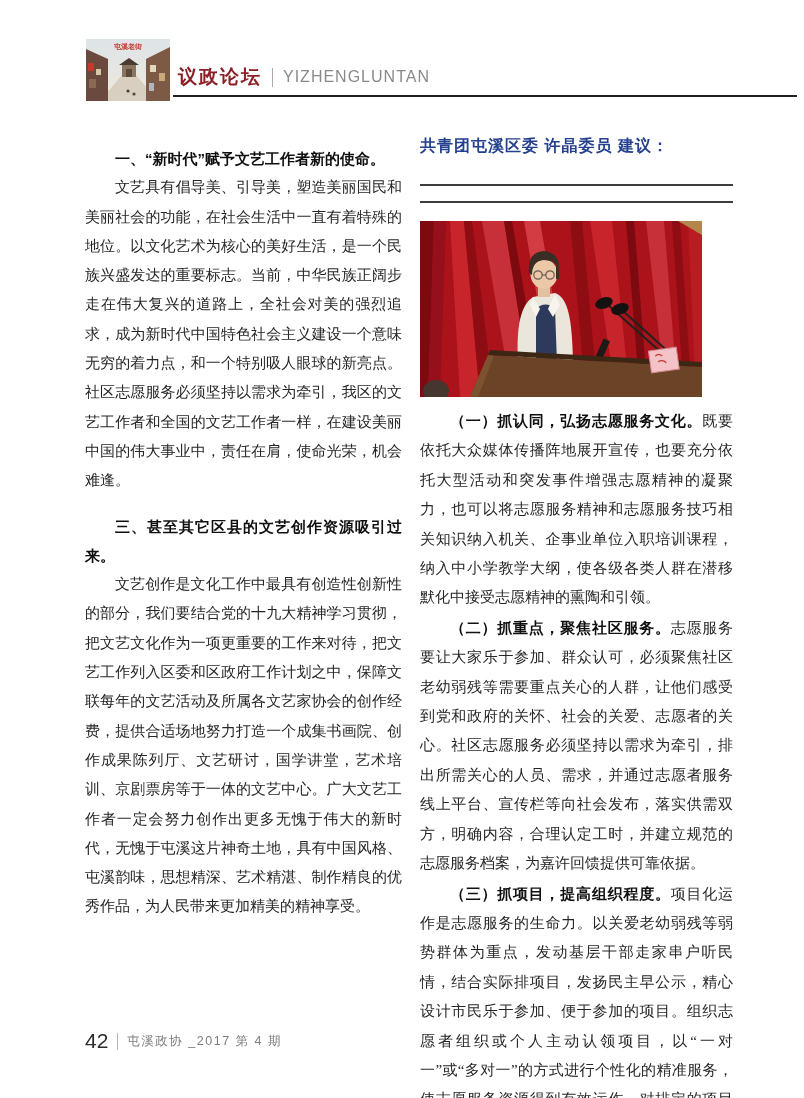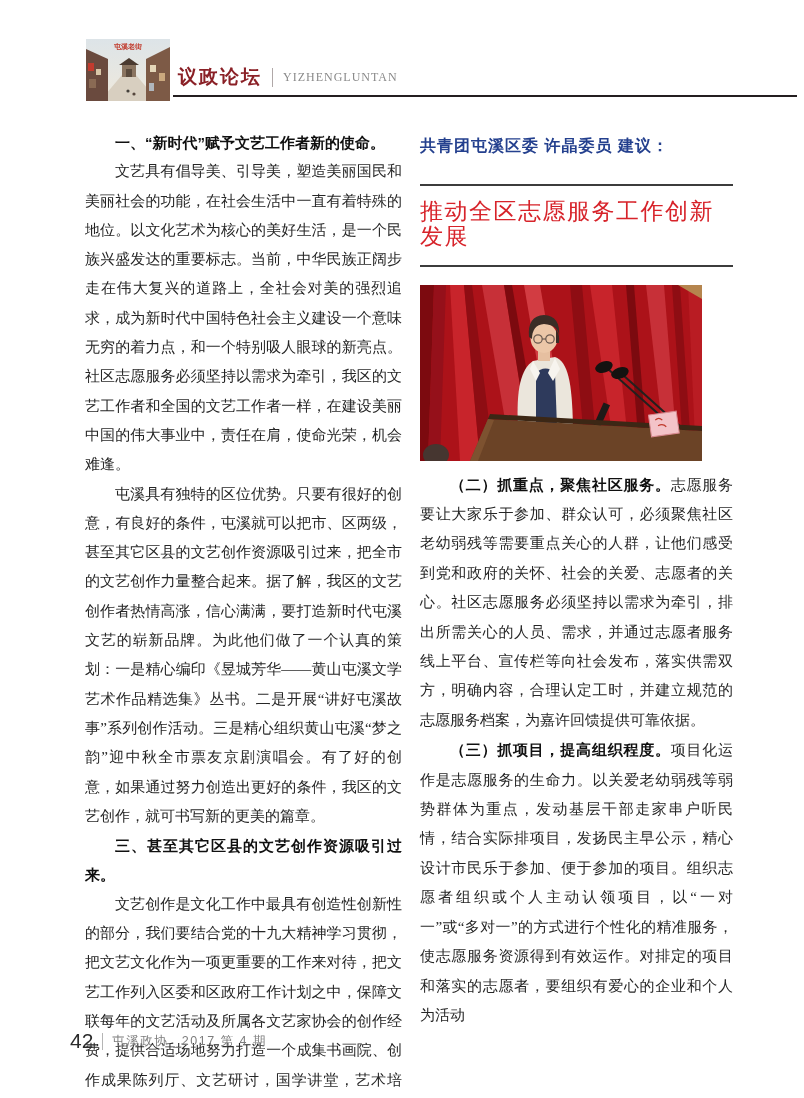--- a/index.html
+++ b/index.html
@@ -4,42 +4,42 @@
 <style>
   html,body{margin:0;padding:0;background:#e9e9e9;}
   .page{position:relative;width:804px;height:1098px;margin:0 auto;background:#ffffff;
         overflow:hidden;font-family:"Liberation Serif","DejaVu Serif",serif;color:#262626;}
   
   .logo{position:absolute;left:86px;top:39px;width:84px;height:62px;display:block;}
   .masthead{position:absolute;left:178px;top:64px;display:flex;align-items:center;gap:10px;}
   .masthead .cn{font-family:"Liberation Sans","DejaVu Sans",sans-serif;font-weight:bold;
                 font-size:19px;color:var(--accent,#8a2026);letter-spacing:2px;}
   .masthead .sep{width:1px;height:19px;background:#b0a8a8;}
-  .masthead .en{font-family:Liberation Serif, serif;font-size:12px;
+  .masthead .en{font-family:Liberation Sans, sans-serif;font-size:16px;
                 color:var(--gray,#8a8a8a);letter-spacing:1px;}
   .header-rule{position:absolute;left:173px;top:95px;width:624px;height:2px;background:var(--rule,#241e20);}
   
   .col-left{position:absolute;left:85px;top:128px;width:317px;}
   .col-right{position:absolute;left:420px;top:136px;width:313px;}
   .para{margin:0;text-align:justify;font-size:15px;line-height:29.3px;text-indent:2em;}
-  .para.heading{font-family:"Liberation Sans","DejaVu Sans",sans-serif;font-weight:bold;color:#101010;}
+  .para.heading{font-family:"Liberation Sans","DejaVu Sans",sans-serif;font-weight:bold;color:#101010;margin-top:16px;}
   .rbody{margin:0;text-align:justify;font-size:15px;line-height:29.4px;text-indent:2em;}
   .rbody b{font-family:"Liberation Sans","DejaVu Sans",sans-serif;color:#101010;}
   
   .kicker{margin:0;font-family:"Liberation Sans","DejaVu Sans",sans-serif;font-weight:bold;
           font-size:16px;color:var(--blue,#24408e);letter-spacing:1px;}
   .thin-rule{height:2px;background:#3c3c3c;}
   .rule-1{margin-top:27px;}
   .rule-2{margin-top:15px;}
   .article-title{margin:13px 0 0 0;font-family:"Liberation Sans","DejaVu Sans",sans-serif;
           font-size:23px;font-weight:normal;color:var(--red,#d7232a);letter-spacing:1.5px;line-height:1.1;}
   .photo{display:block;margin-top:18px;width:282px;height:176px;}
   .r-paras{margin-top:9px;}
   
-  .footer{position:absolute;left:70px;top:1029px;display:flex;align-items:center;gap:9px;}
+  .footer{position:absolute;left:85px;top:1029px;display:flex;align-items:center;gap:9px;}
   .page-num{font-family:"Liberation Sans","DejaVu Sans",sans-serif;font-size:21px;color:#2b2b2b;}
   .footer-sep{width:1px;height:17px;background:#b5b5b5;}
   .journal{font-family:"Liberation Sans","DejaVu Sans",sans-serif;font-size:12.5px;
            color:#7d7d7d;letter-spacing:1.5px;}
 </style>
 </head>
 <body>
 
 <div class="page">
 
@@ -77,29 +77,27 @@
   <div class="masthead">
     <span class="cn">议政论坛</span>
     <span class="sep"></span>
     <span class="en">YIZHENGLUNTAN</span>
   </div>
   <div class="header-rule"></div>
 
   <div class="col-left">
       <p class="para heading">一、“新时代”赋予文艺工作者新的使命。</p>
       <p class="para body">文艺具有倡导美、引导美，塑造美丽国民和美丽社会的功能，在社会生活中一直有着特殊的地位。以文化艺术为核心的美好生活，是一个民族兴盛发达的重要标志。当前，中华民族正阔步走在伟大复兴的道路上，全社会对美的强烈追求，成为新时代中国特色社会主义建设一个意味无穷的着力点，和一个特别吸人眼球的新亮点。社区志愿服务必须坚持以需求为牵引，我区的文艺工作者和全国的文艺工作者一样，在建设美丽中国的伟大事业中，责任在肩，使命光荣，机会难逢。</p>
-      <p class="para body">屯溪具有独特的区位优势。只要有很好的创意，有良好的条件，屯溪就可以把市、区两级，甚至其它区县的文艺创作资源吸引过来，把全市的文艺创作力量整合起来。据了解，我区的文艺创作者热情高涨，信心满满，要打造新时代屯溪文艺的崭新品牌。为此他们做了一个认真的策划：一是精心编印《昱城芳华——黄山屯溪文学艺术作品精选集》丛书。二是开展“讲好屯溪故事”系列创作活动。三是精心组织黄山屯溪“梦之韵”迎中秋全市票友京剧演唱会。有了好的创意，如果通过努力创造出更好的条件，我区的文艺创作，就可书写新的更美的篇章。</p>
       <p class="para heading">三、甚至其它区县的文艺创作资源吸引过来。</p>
       <p class="para body">文艺创作是文化工作中最具有创造性创新性的部分，我们要结合党的十九大精神学习贯彻，把文艺文化作为一项更重要的工作来对待，把文艺工作列入区委和区政府工作计划之中，保障文联每年的文艺活动及所属各文艺家协会的创作经费，提供合适场地努力打造一个成集书画院、创作成果陈列厅、文艺研讨，国学讲堂，艺术培训、京剧票房等于一体的文艺中心。广大文艺工作者一定会努力创作出更多无愧于伟大的新时代，无愧于屯溪这片神奇土地，具有中国风格、屯溪韵味，思想精深、艺术精湛、制作精良的优秀作品，为人民带来更加精美的精神享受。</p>
     </div>
 
   <div class="col-right">
     <p class="kicker">共青团屯溪区委  许晶委员  建议：</p>
     <div class="thin-rule rule-1"></div>
-    <h1 class="article-title">推动全区志愿服务工作创新发展</h1>
     <div class="thin-rule rule-2"></div>
 
     <svg class="photo" viewBox="0 0 282 176">
 
       <rect x="0" y="0" width="282" height="176" fill="#ac1219"></rect>
       <polygon points="0,0 14,0 8,176 0,176" fill="#7c0a0f"></polygon>
       <polygon points="14,0 26,0 20,176 8,176" fill="#95101a"></polygon>
       <polygon points="30,0 44,0 60,176 40,176" fill="#c8242b"></polygon>
       <polygon points="44,0 52,0 74,176 60,176" fill="#8e0d13"></polygon>
       <polygon points="62,0 84,0 112,176 92,176" fill="#c73038"></polygon>
@@ -145,20 +143,21 @@
         <polygon points="50,176 68,134 74,135 58,176" fill="#7d5230"></polygon>
       </g>
 
       <g transform="rotate(-8 244 140)">
         <rect x="230" y="128" width="28" height="22" fill="#f3c3c8" stroke="#d98a90" stroke-width="1"></rect>
         <path d="M236,134 q4,-3 7,1 M238,140 q5,-2 8,2" stroke="#c0392b" stroke-width="1.2" fill="none"></path>
       </g>
     </svg>
 
     <div class="r-paras">
+        <p class="rbody"><b>（一）抓认同，弘扬志愿服务文化。</b>既要依托大众媒体传播阵地展开宣传，也要充分依托大型活动和突发事件增强志愿精神的凝聚力，也可以将志愿服务精神和志愿服务技巧相关知识纳入机关、企事业单位入职培训课程，纳入中小学教学大纲，使各级各类人群在潜移默化中接受志愿精神的熏陶和引领。</p>
         <p class="rbody"><b>（二）抓重点，聚焦社区服务。</b>志愿服务要让大家乐于参加、群众认可，必须聚焦社区老幼弱残等需要重点关心的人群，让他们感受到党和政府的关怀、社会的关爱、志愿者的关心。社区志愿服务必须坚持以需求为牵引，排出所需关心的人员、需求，并通过志愿者服务线上平台、宣传栏等向社会发布，落实供需双方，明确内容，合理认定工时，并建立规范的志愿服务档案，为嘉许回馈提供可靠依据。</p>
         <p class="rbody"><b>（三）抓项目，提高组织程度。</b>项目化运作是志愿服务的生命力。以关爱老幼弱残等弱势群体为重点，发动基层干部走家串户听民情，结合实际排项目，发扬民主早公示，精心设计市民乐于参加、便于参加的项目。组织志愿者组织或个人主动认领项目，以“一对一”或“多对一”的方式进行个性化的精准服务，使志愿服务资源得到有效运作。对排定的项目和落实的志愿者，要组织有爱心的企业和个人为活动</p>
       </div>
   </div>
 
   <div class="footer">
     <span class="page-num">42</span>
     <span class="footer-sep"></span>
     <span class="journal">屯溪政协 _2017 第 4 期</span>
   </div>

